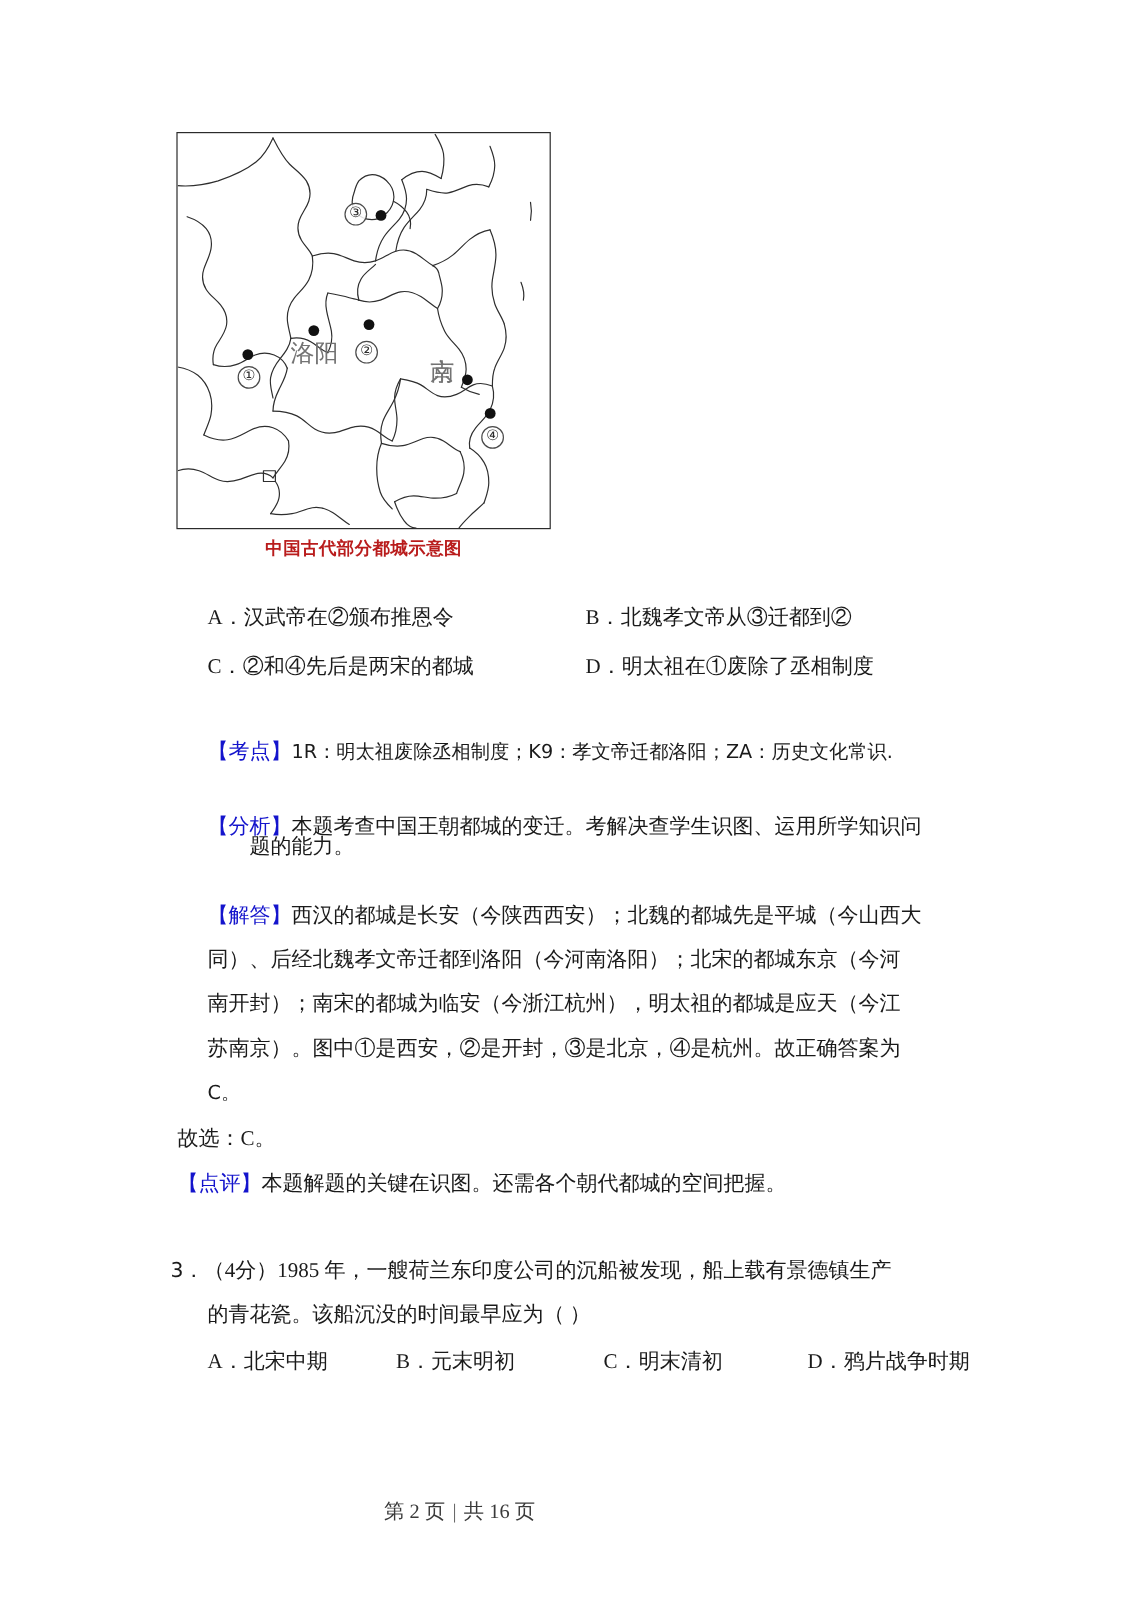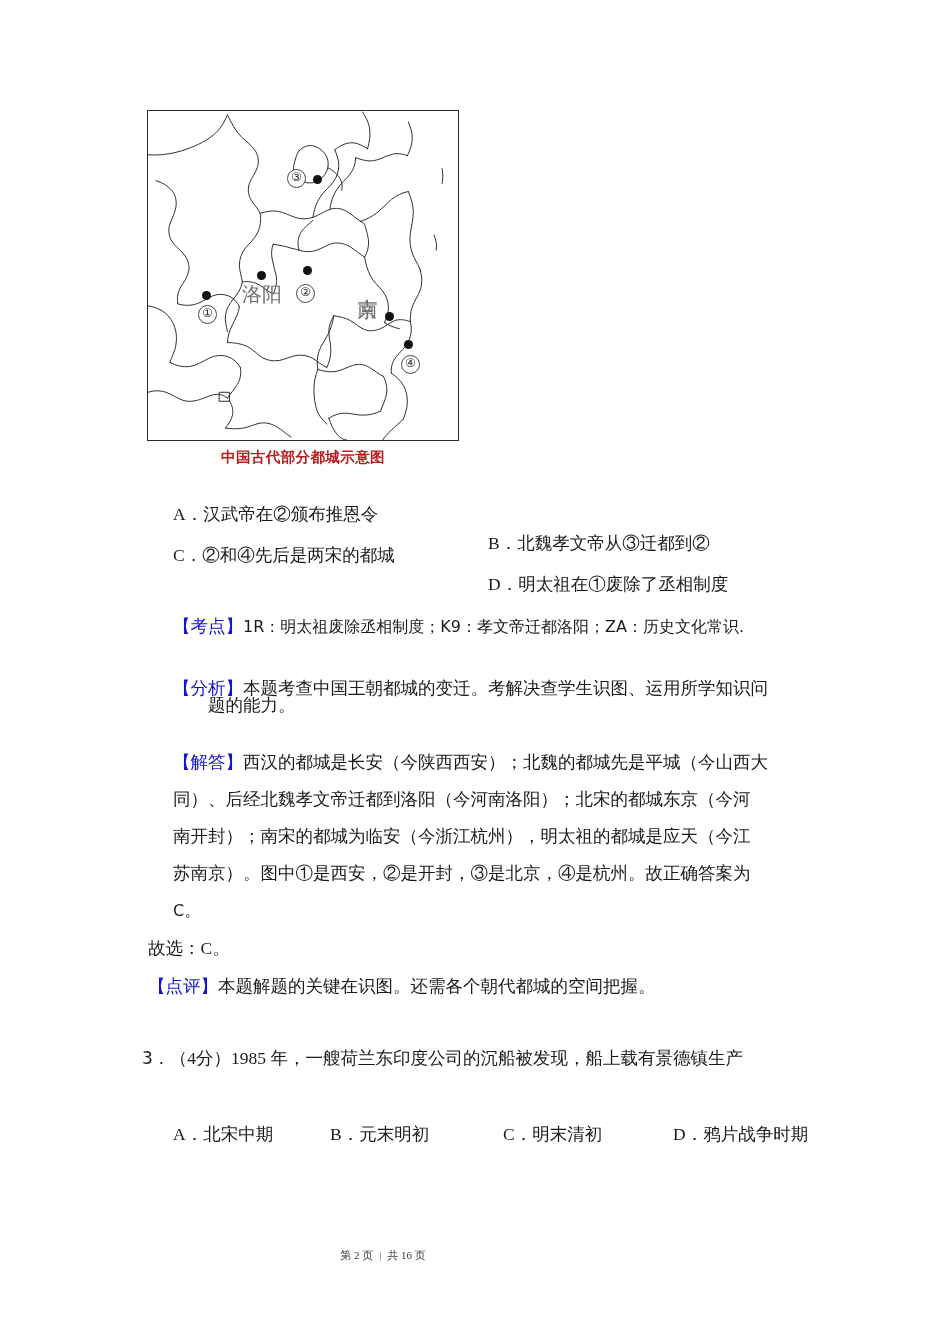--- a/index.html
+++ b/index.html
@@ -88,21 +88,21 @@
     letter-spacing: 0.4px;
   }
   .opt-row {
     position: absolute;
     left: 173px;
     width: 700px;
     font-size: 17.5px;
     color: #1a1a1a;
   }
   .opt-a { position: absolute; left: 0px; white-space: nowrap;}
-  .opt-b { position: absolute; left: 315px; white-space: nowrap; margin-top: 29px;}
+  .opt-b { position: absolute; left: 315px; white-space: nowrap;}
 
   .para {
     position: absolute;
     font-size: 17.5px;
     color: #1a1a1a;
     line-height: 37px;
   }
   .tag {
     color: #1414cc;
     font-weight: 400;
@@ -115,21 +115,21 @@
     font-family: "DejaVu Sans", "Liberation Sans", sans-serif;
     font-size: 17px;
   }
 
   .footer {
     position: absolute;
     left: 0;
     top: 1248px;
     width: 766px;
     text-align: center;
-    font-size: 11px;
+    font-size: 17px;
     color: #3a3a3a;
     font-family: "Liberation Serif", "DejaVu Serif", serif;
   }
   .footer .sep { margin: 0 6px; color:#666; }
 </style>
 </head>
 <body>
 
 <div class="page">
 
@@ -302,20 +302,23 @@
     <span>故选：C。</span>
   </div>
 
   <div class="para" style="left:148px; top:968px;">
     <span class="tag">【点评】</span><span>本题解题的关键在识图。还需各个朝代都城的空间把握。</span>
   </div>
 
   <div class="para" style="left:142px; top:1040px;">
     <span class="q-num">3．</span><span>（4分）</span><span>1985 年，一艘荷兰东印度公司的沉船被发现，船上载有景德镇生产</span>
   </div>
+  <div class="para" style="left:173px; top:1077px;">
+    <span>的青花瓷。该船沉没的时间最早应为（      ）</span>
+  </div>
 
   <div class="para" style="left:173px; top:1116px;">
     <span style="position:absolute; left:0px; white-space:nowrap;"><span>A．</span><span>北宋中期</span></span>
     <span style="position:absolute; left:157px; white-space:nowrap;"><span>B．</span><span>元末明初</span></span>
     <span style="position:absolute; left:330px; white-space:nowrap;"><span>C．</span><span>明末清初</span></span>
     <span style="position:absolute; left:500px; white-space:nowrap;"><span>D．</span><span>鸦片战争时期</span></span>
   </div>
 
   <div class="footer">
     <span>第 2 页</span><span class="sep">|</span><span>共 16 页</span>

